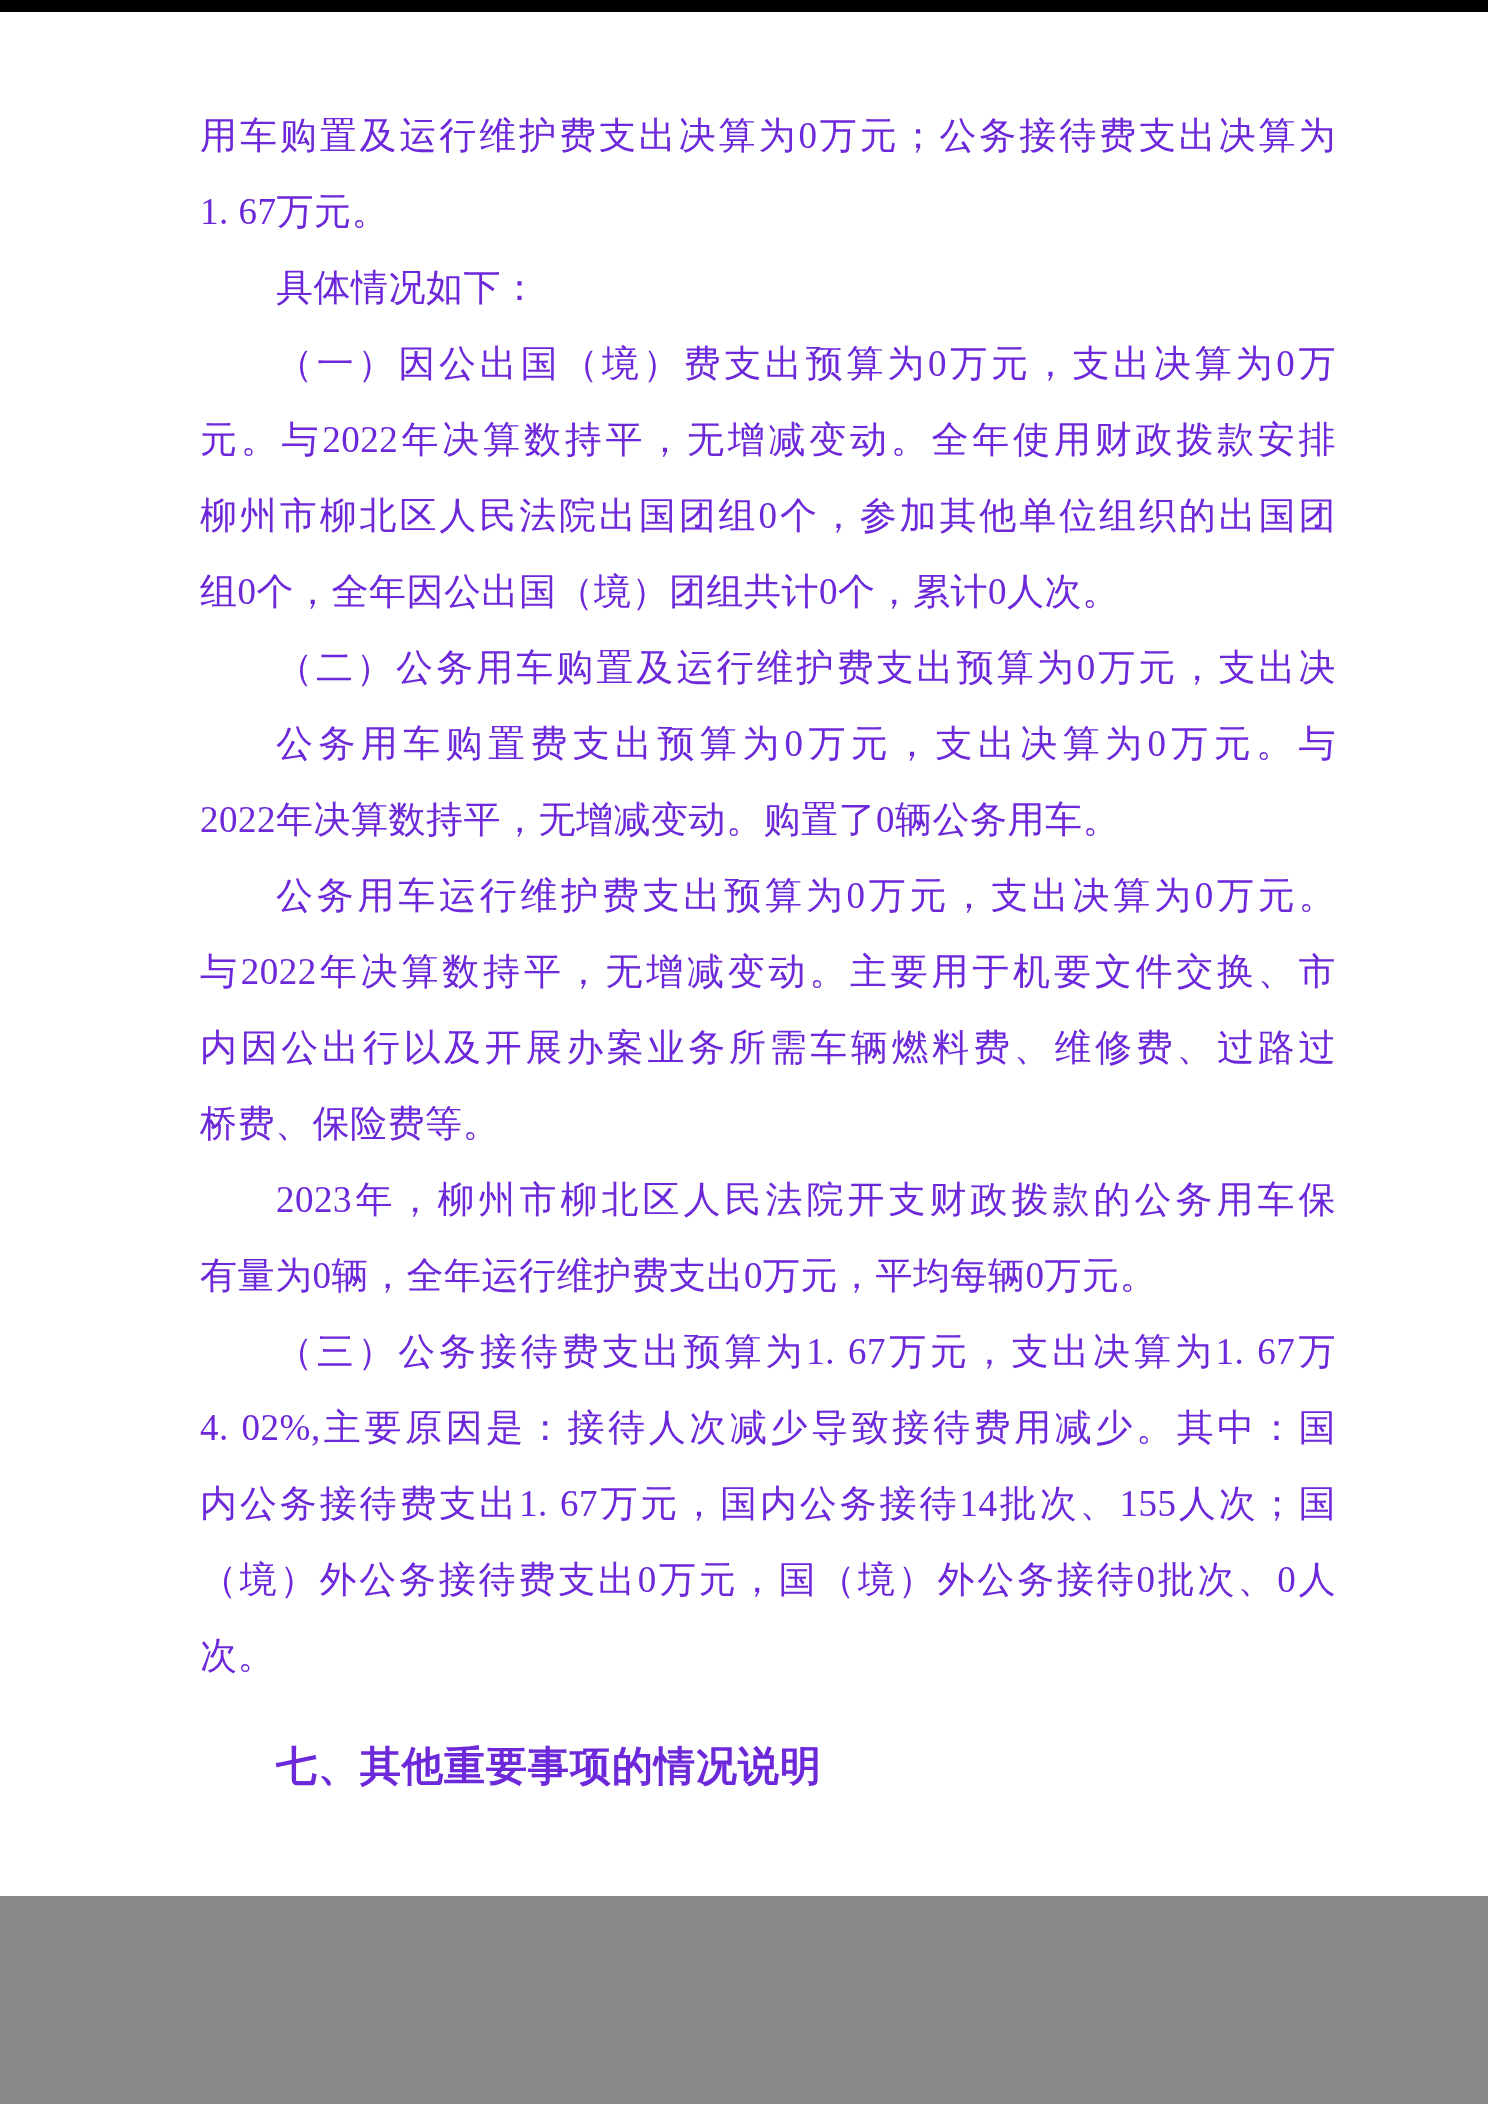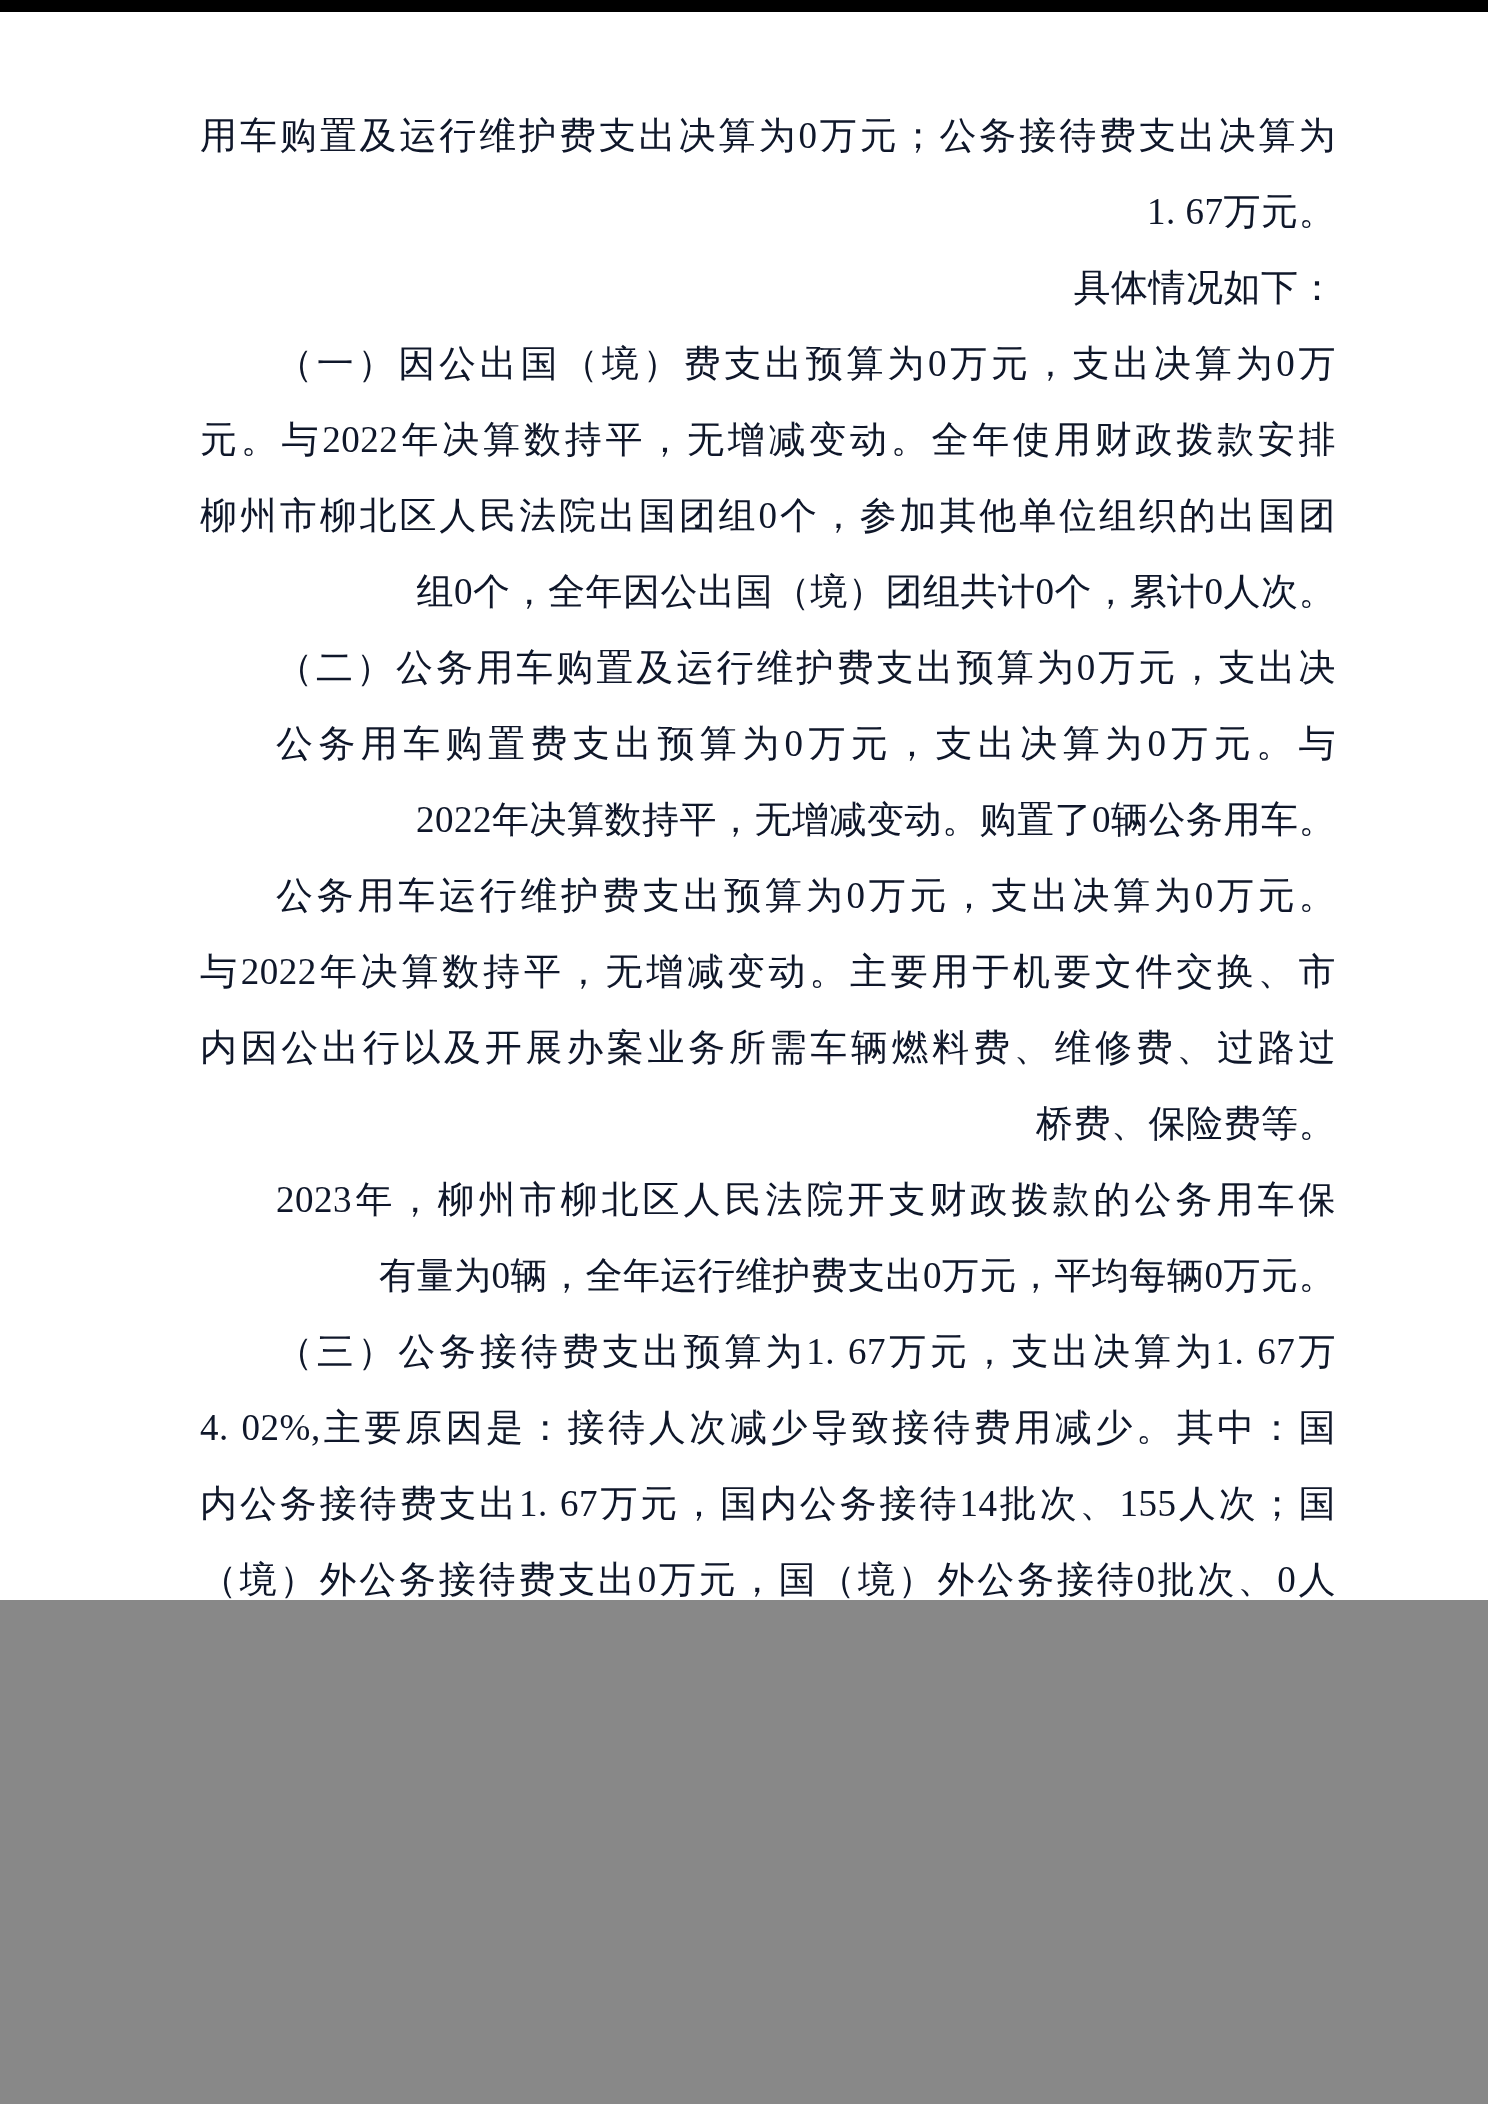--- a/index.html
+++ b/index.html
@@ -3,46 +3,46 @@
   <meta charset="utf-8">
   <style>
     html, body {
       margin: 0;
       padding: 0;
       background: #888;
     }
     .page {
       position: relative;
       width: 1488px;
-      height: 1600px;
+      height: 1896px;
       background: #ffffff;
       overflow: hidden;
       font-family: "Liberation Serif", "DejaVu Serif", serif;
-      color: #0f172a;
+      color: #6d28d9;
     }
     .scan-bar {
       position: absolute;
       top: 0;
       left: 0;
       width: 100%;
       height: 12px;
       background: #000000;
     }
     .content {
       position: absolute;
       left: 200px;
       top: 98px;
       width: 1136px;
     }
     .line {
       font-size: 37px;
       line-height: 76px;
       height: 76px;
       letter-spacing: 0.5px;
-      text-align: right;
+      text-align: left;
     }
     .line.ind {
       text-indent: 76px;
     }
     .line.j {
       text-align: justify;
       text-align-last: justify;
     }
     .heading {
       margin-top: 34px;

